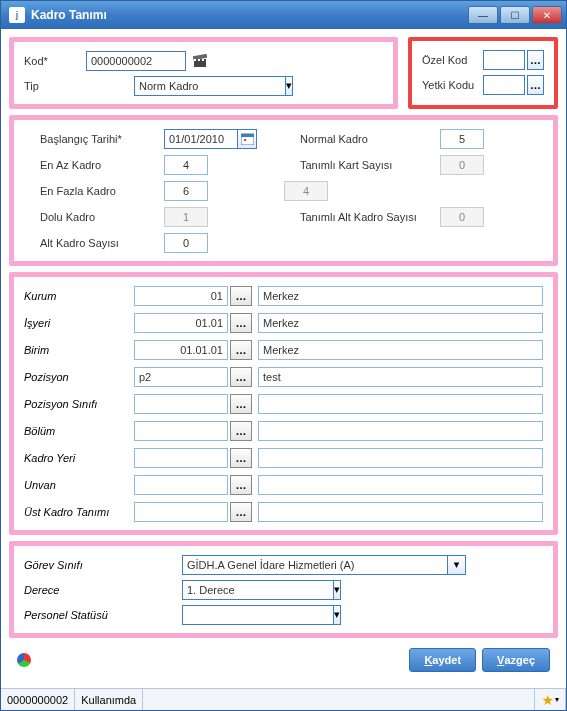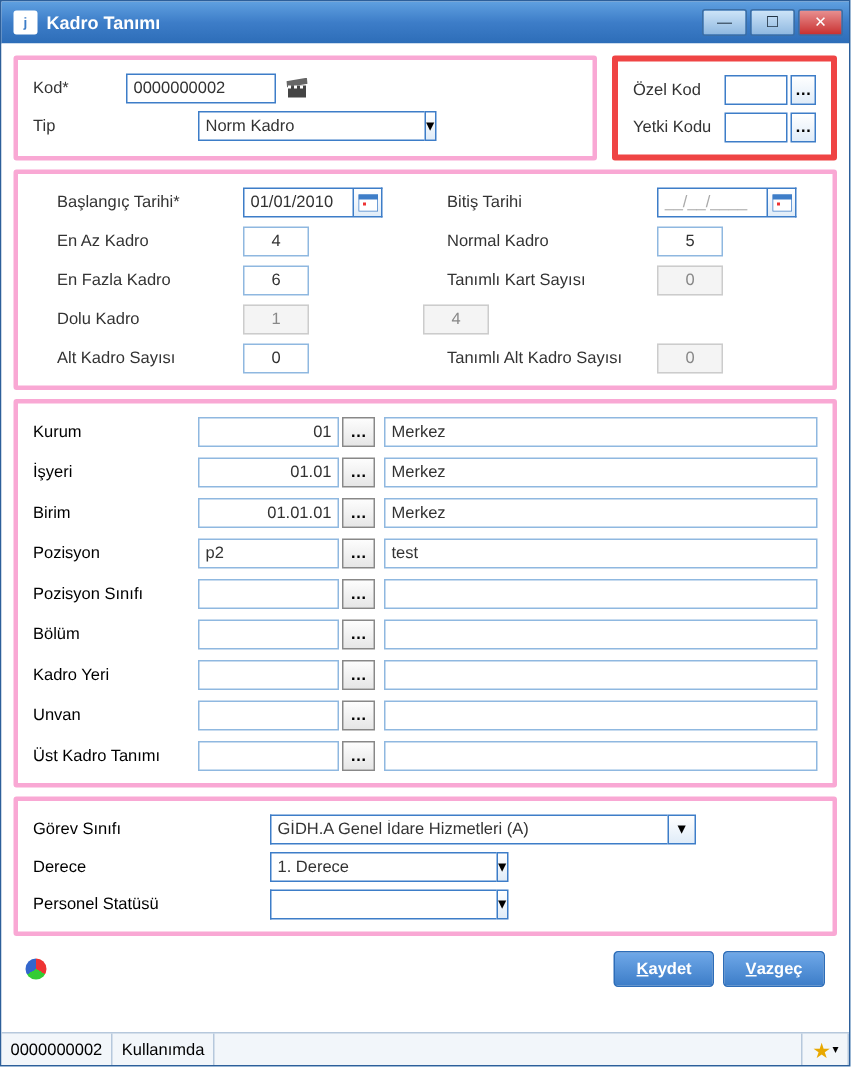--- a/index.html
+++ b/index.html
@@ -5,36 +5,36 @@
   * { box-sizing: border-box; font-family: Tahoma, Arial, sans-serif; font-size: 11px; }
   body { margin: 0; background: #5a8fc0; width: 567px; height: 711px; overflow: hidden; }
   .window { width: 567px; height: 711px; background: #fff; border: 1px solid #2d5f9a; display: flex; flex-direction: column; }
   .titlebar { height: 28px; background: linear-gradient(to bottom, #5fa0e0 0%, #3d7dc8 50%, #2d6db8 100%); display: flex; align-items: center; padding: 0 4px 0 8px; color: #fff; }
   .titlebar-icon { width: 16px; height: 16px; background: #fff; border-radius: 2px; margin-right: 6px; display:flex; align-items:center; justify-content:center; color:#3d7dc8; font-size:9px; font-weight:bold;}
   .titlebar-title { flex: 1; font-weight: bold; font-size: 12px; }
   .titlebar-btns { display: flex; gap: 2px; }
   .tb-btn { width: 30px; height: 18px; background: linear-gradient(to bottom,#cde4f8,#8fb8e0); border:1px solid #3b6ea5; border-radius:2px; display:flex; align-items:center; justify-content:center; color:#234; font-size:10px; cursor:pointer;}
   .tb-btn.close { background: linear-gradient(to bottom,#e89090,#c93030); color:#fff;}
   .content { flex:1; background:#fff; padding:8px 8px 4px 8px; display:flex; flex-direction:column; gap:6px; }
-  .panel { border:3px solid #f9a8d4; border-radius:2px; padding:8px 10px; position:relative; }
+  .panel { border:5px solid #f9a8d4; border-radius:2px; padding:8px 10px; position:relative; }
   .row { display:flex; align-items:center; margin-bottom:4px; min-height:21px; }
   .lbl { width: 62px; color:#333; }
   .lbl2 { width: 124px; color:#333;margin-left:16px; }
   .lbl-r { width: 70px; color:#333; }
   input[type=text] { height:20px; border:1px solid #8fb8e0; padding:0 4px; background:#fff; color:#333; }
   input.blue { border:1px solid #3d7dc8; }
   input.ro { background:#f4f4f4; color:#888; border:1px solid #ccc; text-align:center;}
   .combo { display:flex; height:20px;margin-left:48px; }
   .combo input { flex:1; border:1px solid #3d7dc8; border-right:none; }
   .combo .arrow, .lbtn { width:19px; height:20px; border:1px solid #3d7dc8; background:linear-gradient(to bottom,#fff,#e0ecf8); display:flex; align-items:center; justify-content:center; cursor:pointer; }
   .lbtn { font-weight:bold; }
   .dateicon { width:19px; height:20px; border:1px solid #3d7dc8; border-left:none; background:linear-gradient(to bottom,#fff,#e0ecf8); display:flex; align-items:center; justify-content:center; cursor:pointer;}
   .num { width:44px; height:20px; border:1px solid #3d7dc8; text-align:center; }
   .section3 .row { margin-bottom:6px; }
-  .s3lbl { width:110px; }
+  .s3lbl { width:110px;font-style:italic; }
   .s3code { width:94px; height:20px; border:1px solid #3d7dc8; text-align:right; padding:0 4px; }
   .s3code.left { text-align:left; }
   .s3look { width:22px; height:20px; border:1px solid #888; background:linear-gradient(to bottom,#fdfdfd,#e6e6e6); display:flex;align-items:center;justify-content:center;cursor:pointer;font-weight:bold; margin-left:2px;}
   .s3desc { flex:1; margin-left:6px; height:20px; border:1px solid #bcd; padding:0 4px; background:#fff; }
   .btnbar { display:flex; align-items:center; padding:4px 8px; gap:6px; }
   .btnbar .spacer { flex:1; }
   .btn { height:24px; padding:0 14px; background:linear-gradient(to bottom,#6fa8e8,#3d7dc8); color:#fff; border:1px solid #2d6db8; border-radius:3px; cursor:pointer; display:flex; align-items:center; font-weight:bold;}
   .statusbar { height:22px; border-top:1px solid #b6c8dc; display:flex; align-items:stretch; background:#f2f6fa;}
   .statusbar div { border-right:1px solid #b6c8dc; padding:0 6px; display:flex; align-items:center;}
   .statusbar .flex { flex:1; }
@@ -127,31 +127,20 @@
               <span class="lbl2">Dolu Kadro</span>
               <input type="text" class="num ro" readonly="" value="1" style="">
             </div>
           <div class="row" style="margin-bottom:0">
               <span class="lbl2">Alt Kadro Sayısı</span>
               <input type="text" class="num" value="0" style="">
             </div>
         </div>
         <div style="flex:1">
           <div class="row">
-            <span class="lbl2" style="width:140px">Bitiş Tarihi</span>
-            <input type="text" class="blue" style="width: 74px; color: rgb(170, 170, 170);" value="__/__/____">
-            <div class="dateicon">
-                <svg class="cal-svg" viewBox="0 0 13 13">
-                  <rect x="0" y="2" width="13" height="11" fill="#fff" stroke="#3d7dc8"></rect>
-                  <rect x="0" y="2" width="13" height="3" fill="#3d7dc8"></rect>
-                  <rect x="3" y="7" width="2" height="2" fill="#e33"></rect>
-                </svg>
-              </div>
-          </div>
-          <div class="row">
               <span class="lbl2" style="width:140px">Normal Kadro</span>
               <input type="text" class="num" value="5" style="">
             </div>
           <div class="row">
               <span class="lbl2" style="width:140px">Tanımlı Kart Sayısı</span>
               <input type="text" class="num ro" readonly="" value="0" style="">
             </div>
           <div class="row">
               <input type="text" class="num ro" readonly="" value="4" style="">
             </div>

